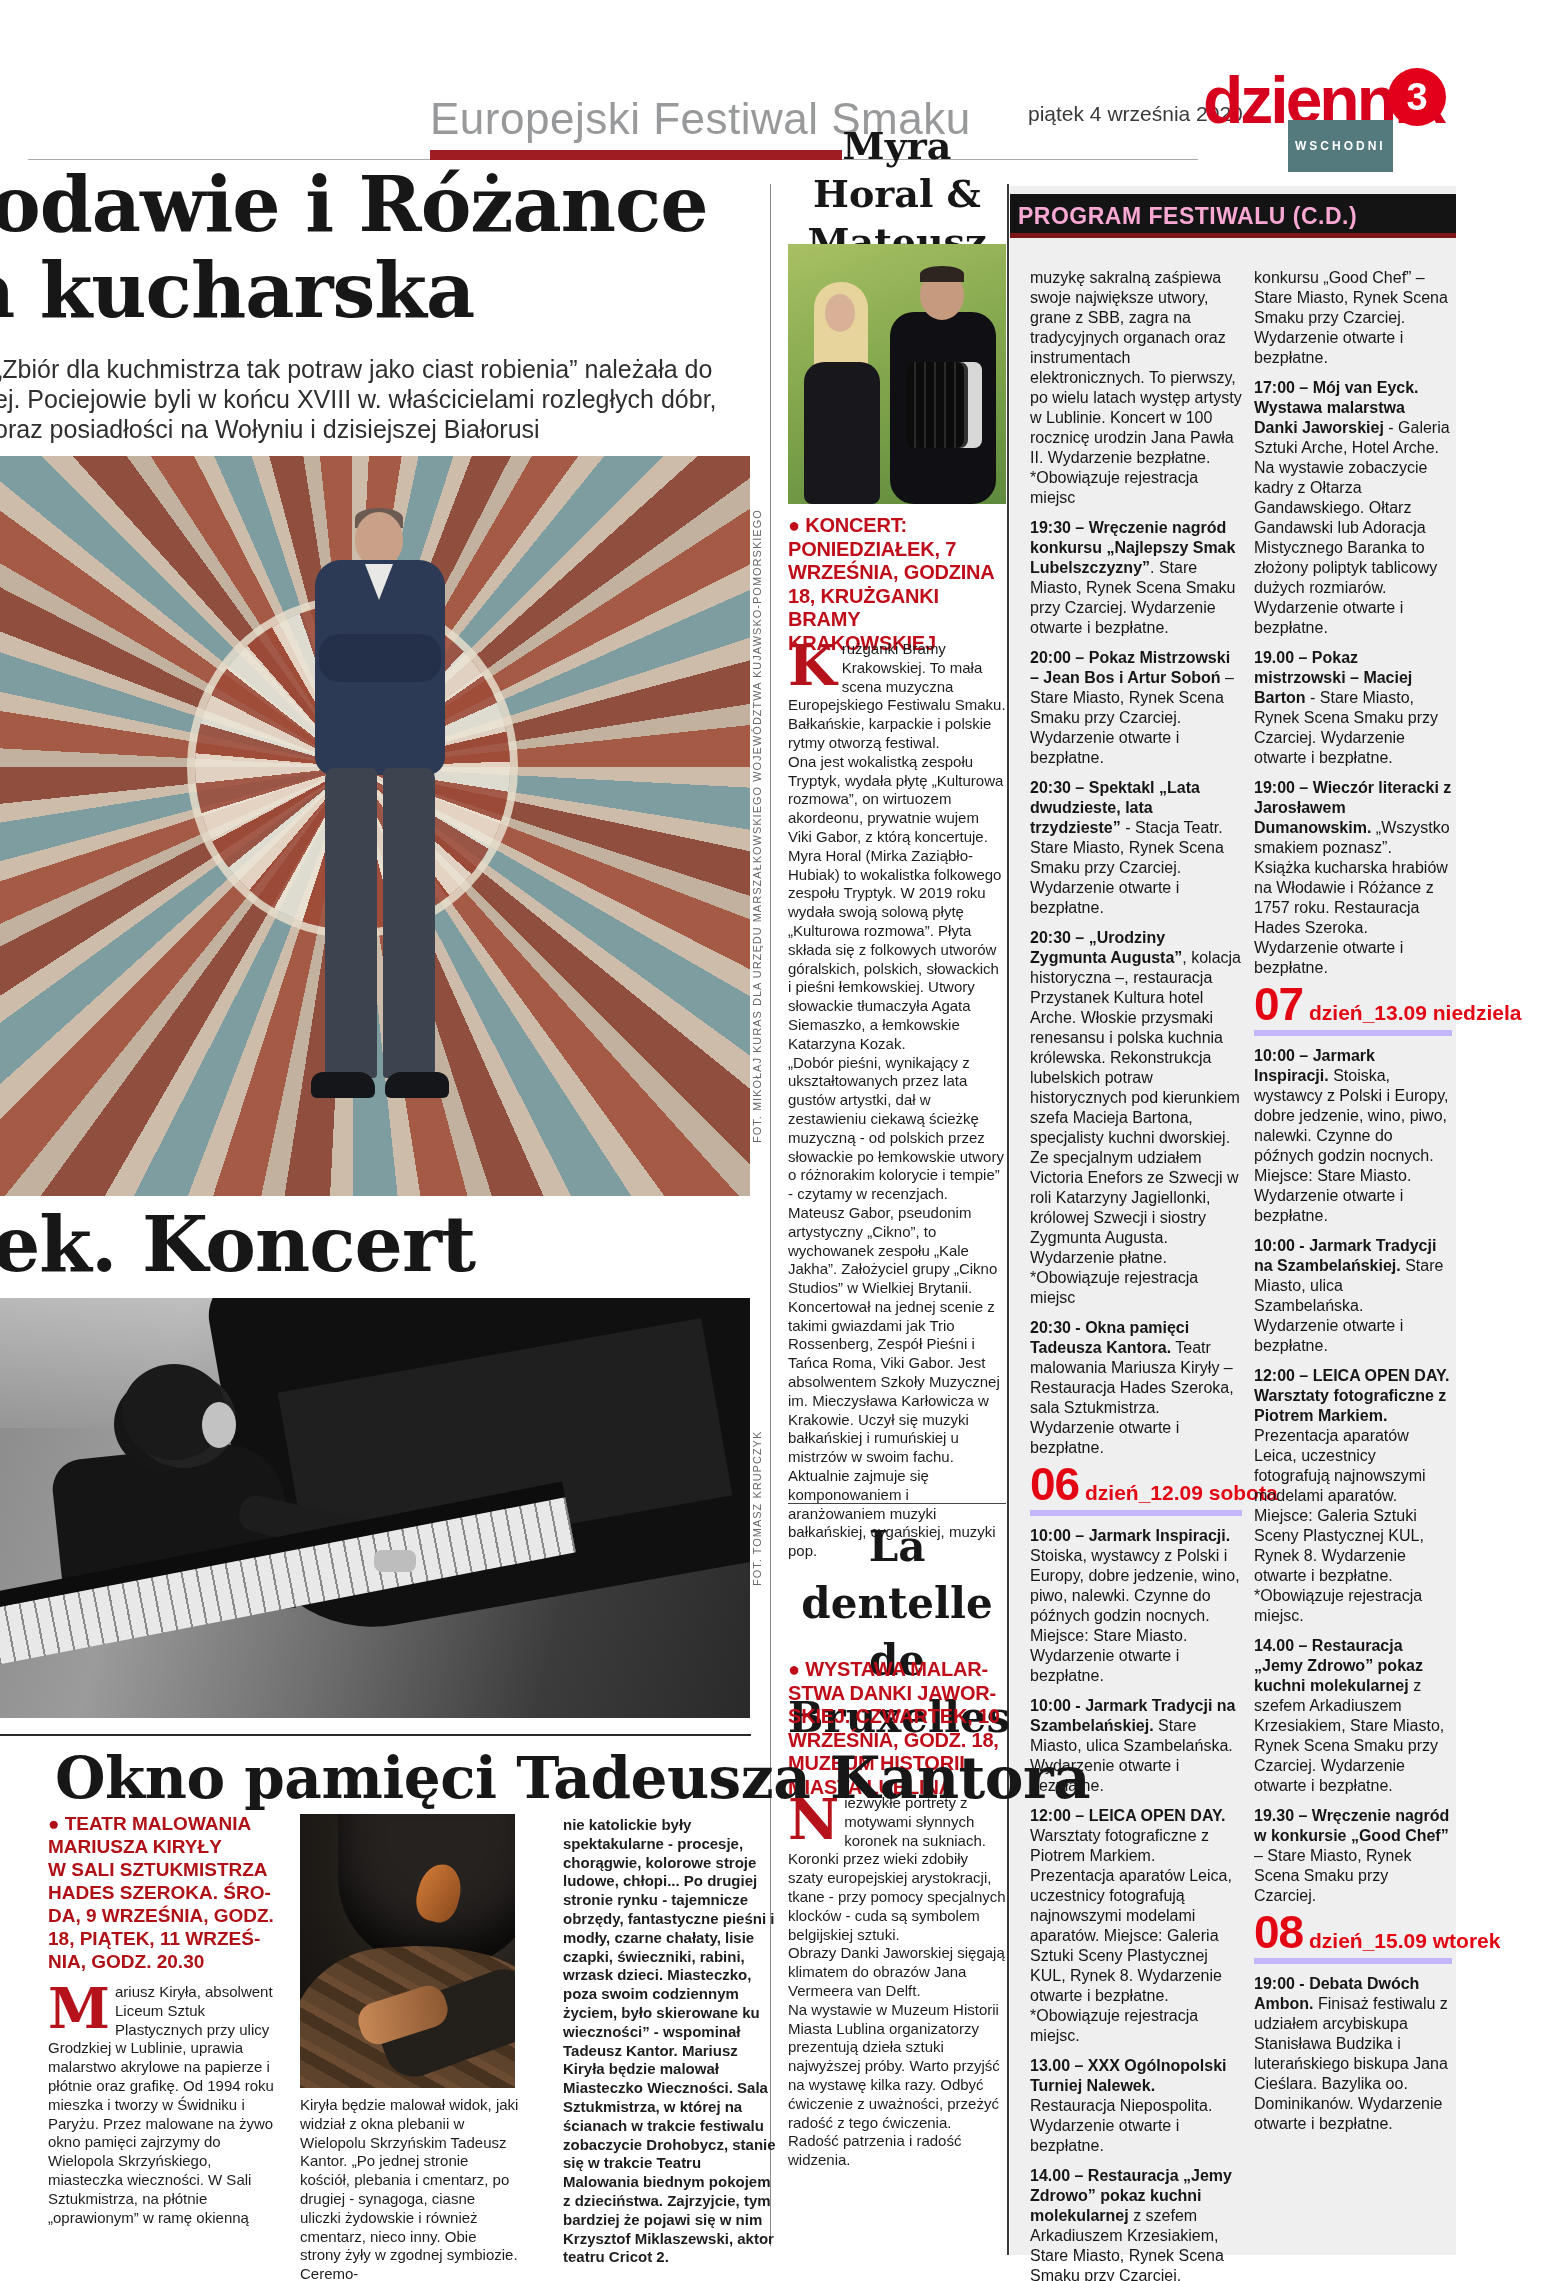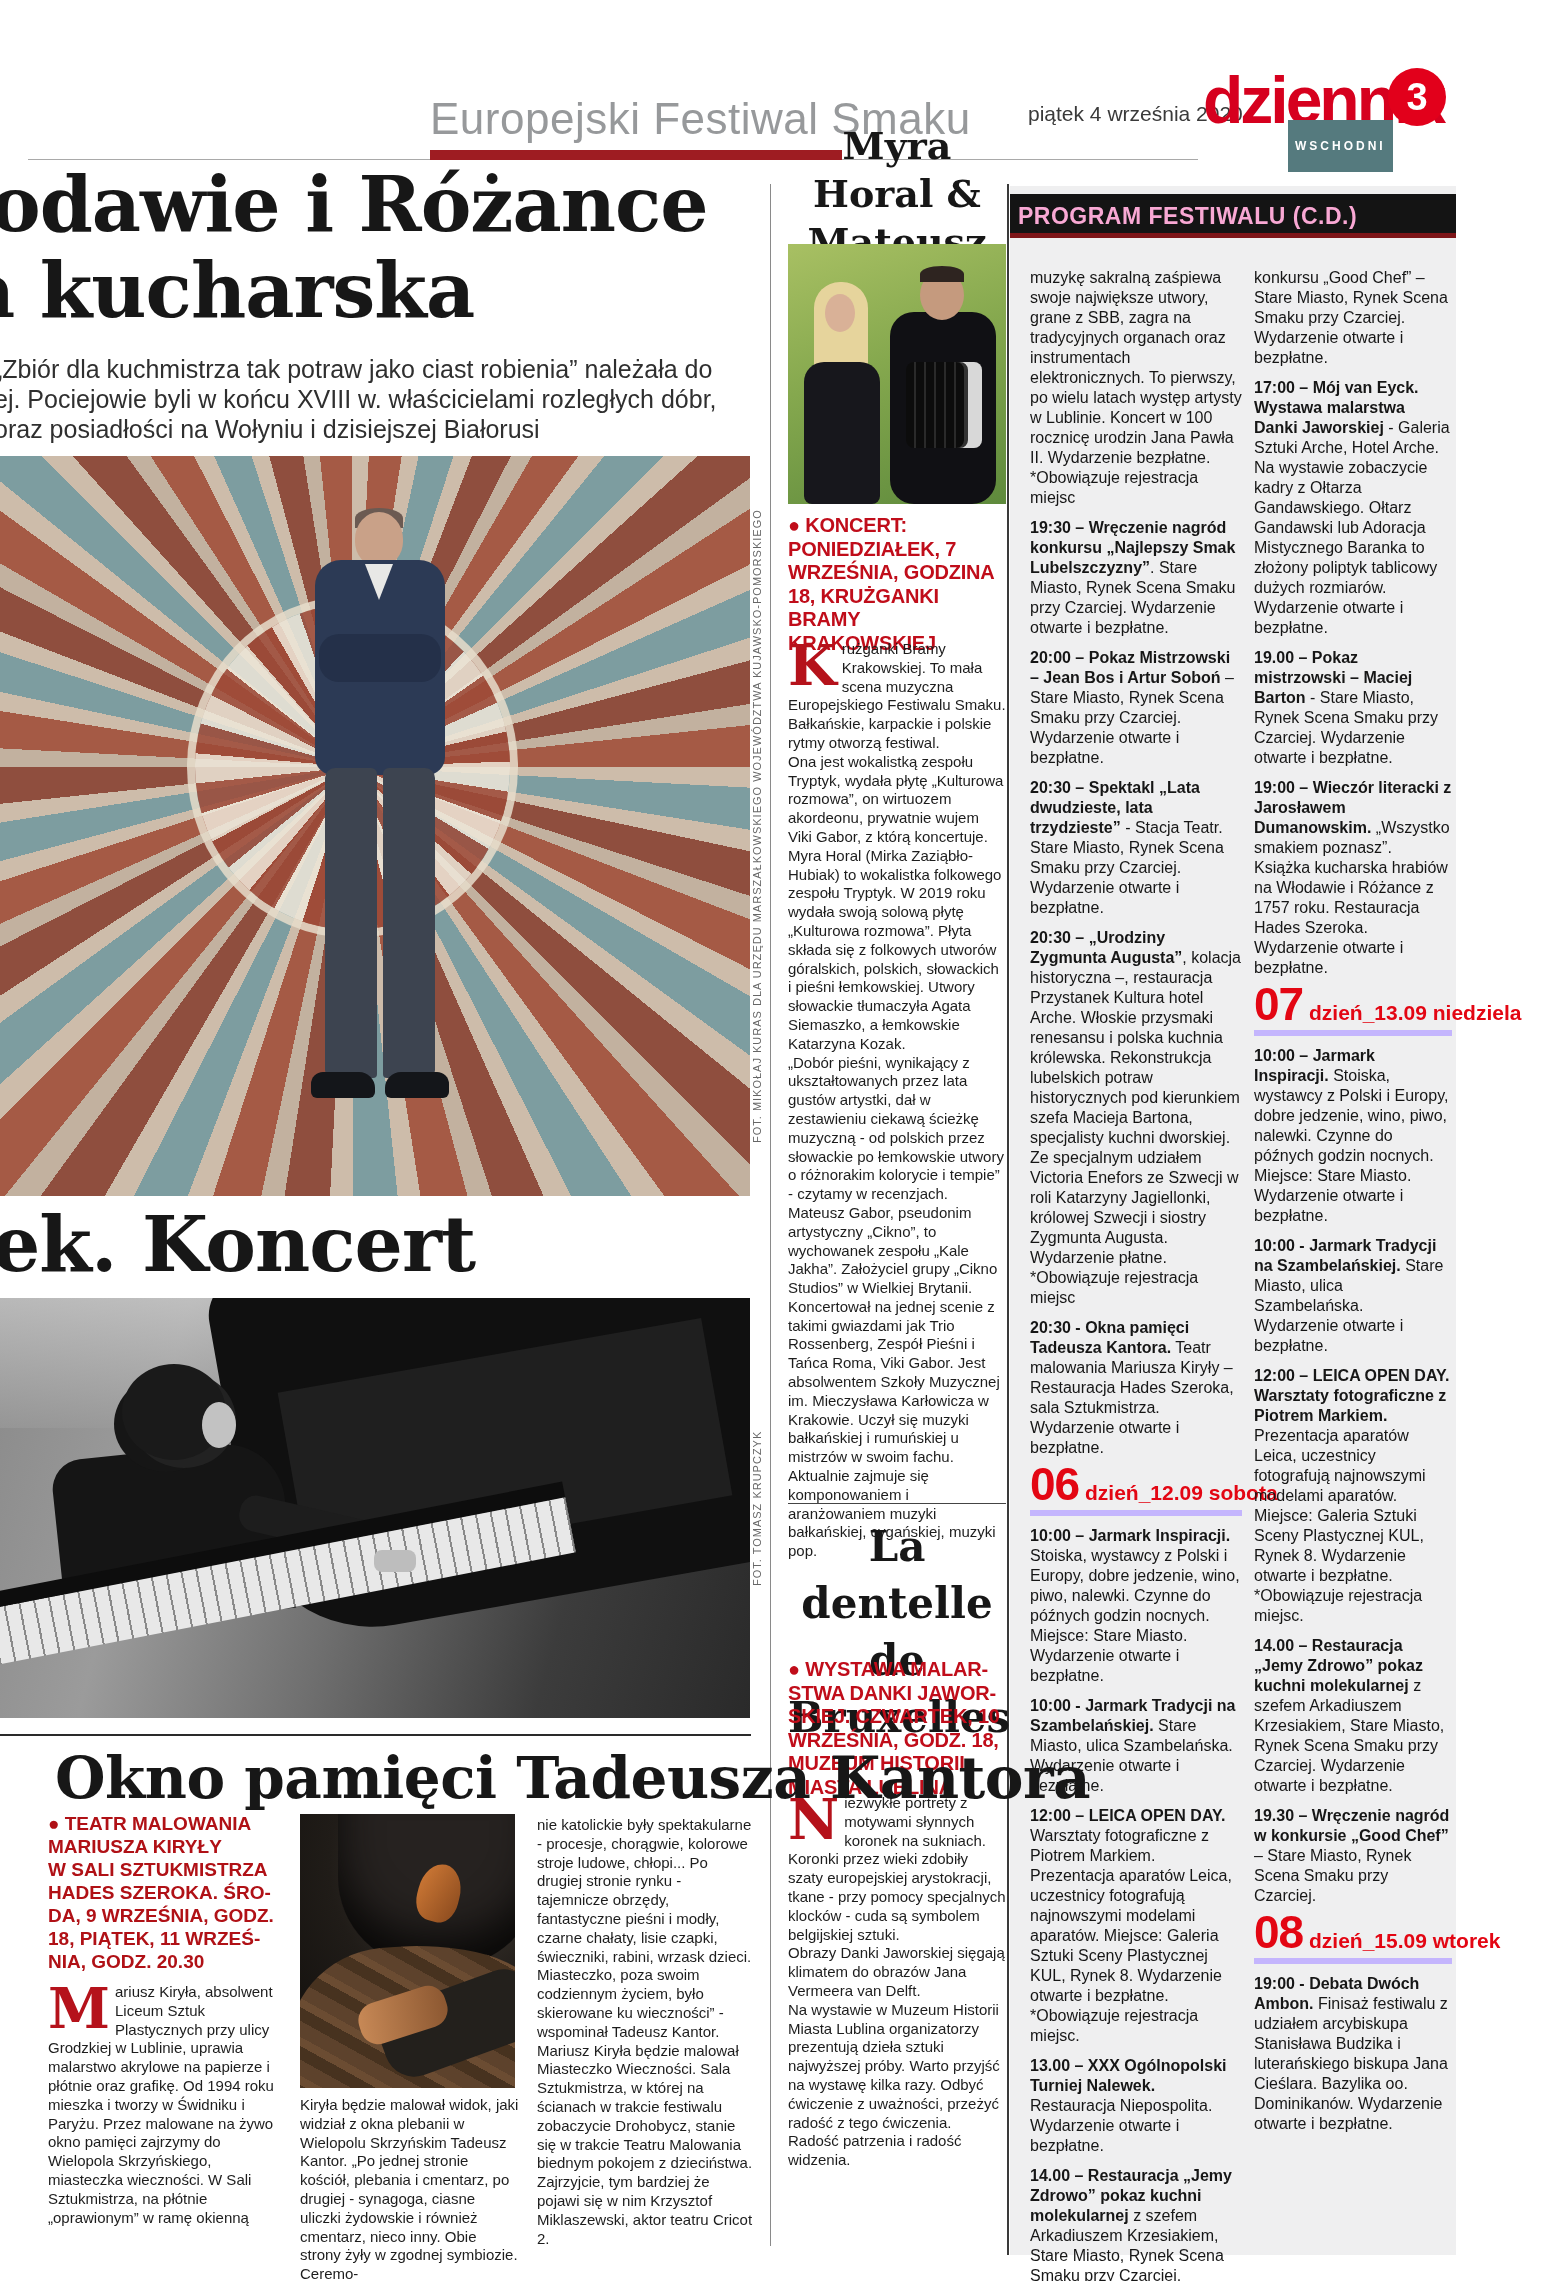--- a/index.html
+++ b/index.html
@@ -116,21 +116,21 @@
       box-shadow:inset 0 -30px 40px #0a0908;}
   .ka-face{position:absolute;left:118px;top:50px;width:42px;height:58px;border-radius:50% 50% 40% 40%;
       background:linear-gradient(110deg,#d07a36,#8a4a1e);transform:rotate(14deg);}
   .ka-stone{position:absolute;left:-12px;bottom:-12px;width:250px;height:155px;
       background:repeating-linear-gradient(35deg,#5d422c 0 14px,#47321f 14px 26px,#6b4c32 26px 34px);
       border-radius:40% 60% 0 0/60% 40% 0 0;transform:rotate(-6deg);}
   .ka-arm{position:absolute;right:-24px;bottom:28px;width:160px;height:74px;background:#23201c;transform:rotate(-20deg);border-radius:30px;}
   .ka-hand{position:absolute;left:58px;bottom:52px;width:90px;height:42px;border-radius:18px;
       background:linear-gradient(100deg,#c98a57,#8a5630);transform:rotate(-18deg);}
   .bcol2{left:300px;top:2096px;width:220px;}
-  .bcol3{left:537px;top:1816px;width:216px;}
+  .bcol3{left:563px;top:1816px;width:216px;font-weight:bold;}
 </style>
 </head>
 <body>
 
 <div class="page">
 
   <div class="abs band-rule"></div>
   <div class="abs band-bar"></div>
   <div class="abs band-title">Europejski Festiwal Smaku</div>
   <div class="abs date">piątek 4 września 2020</div>

